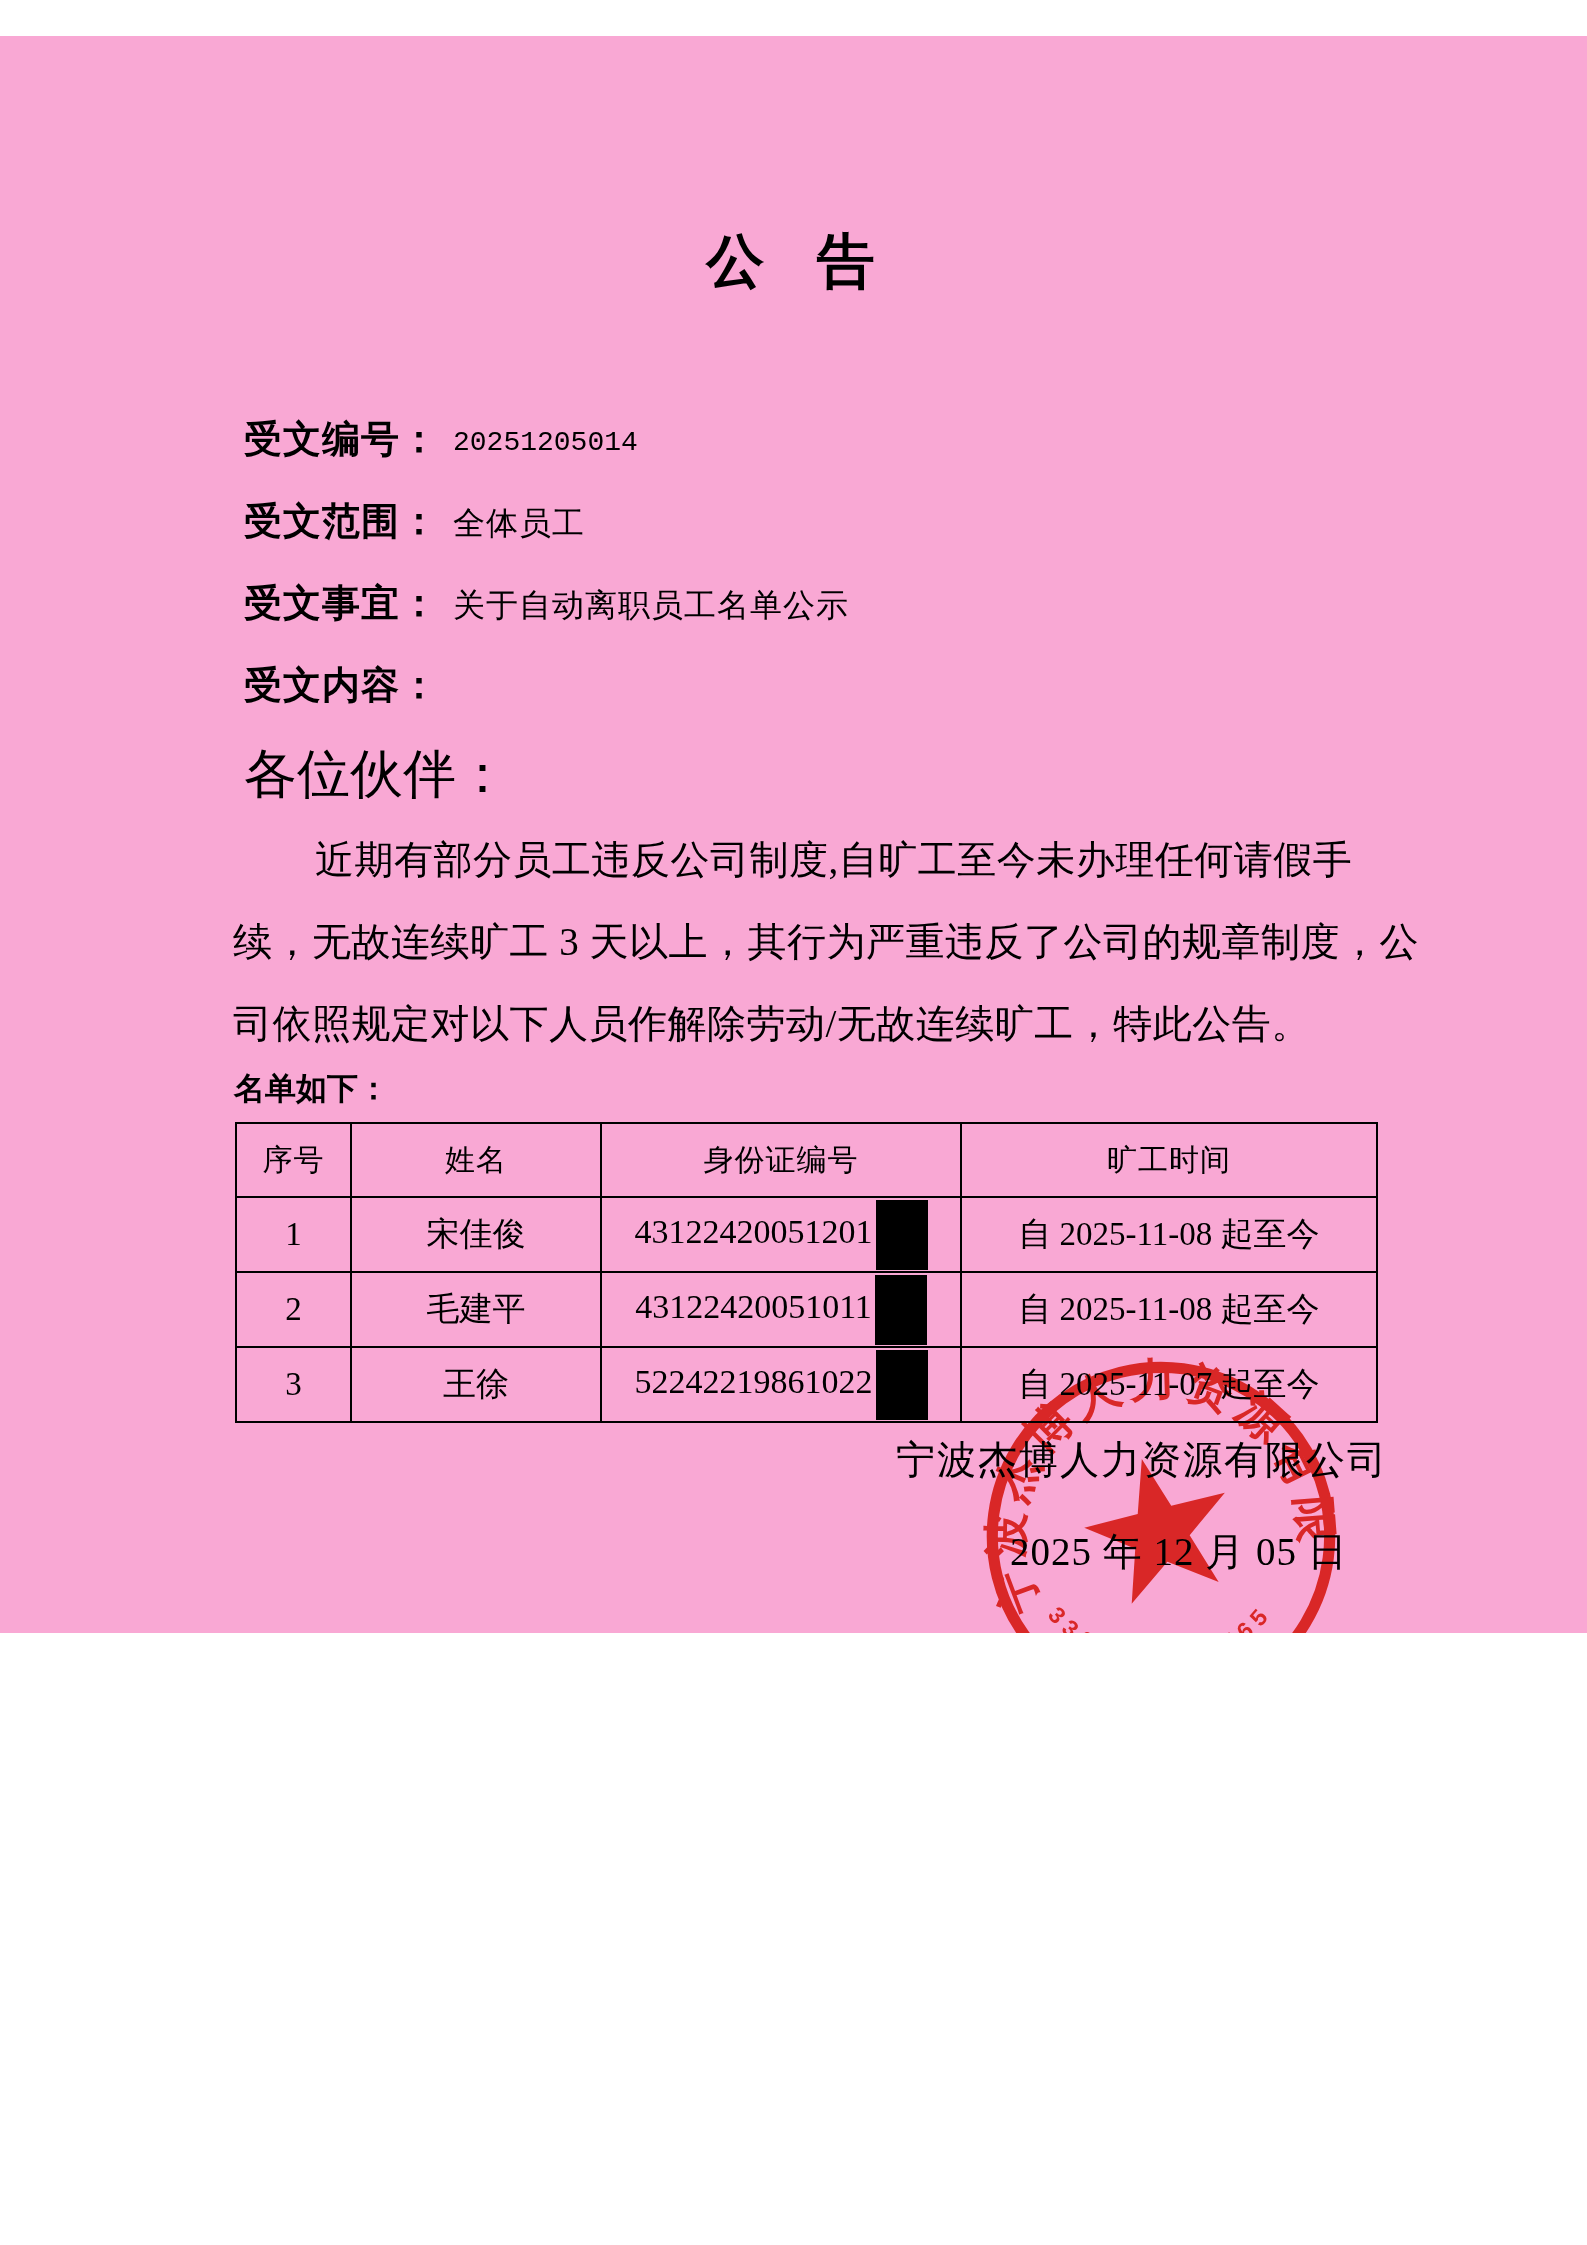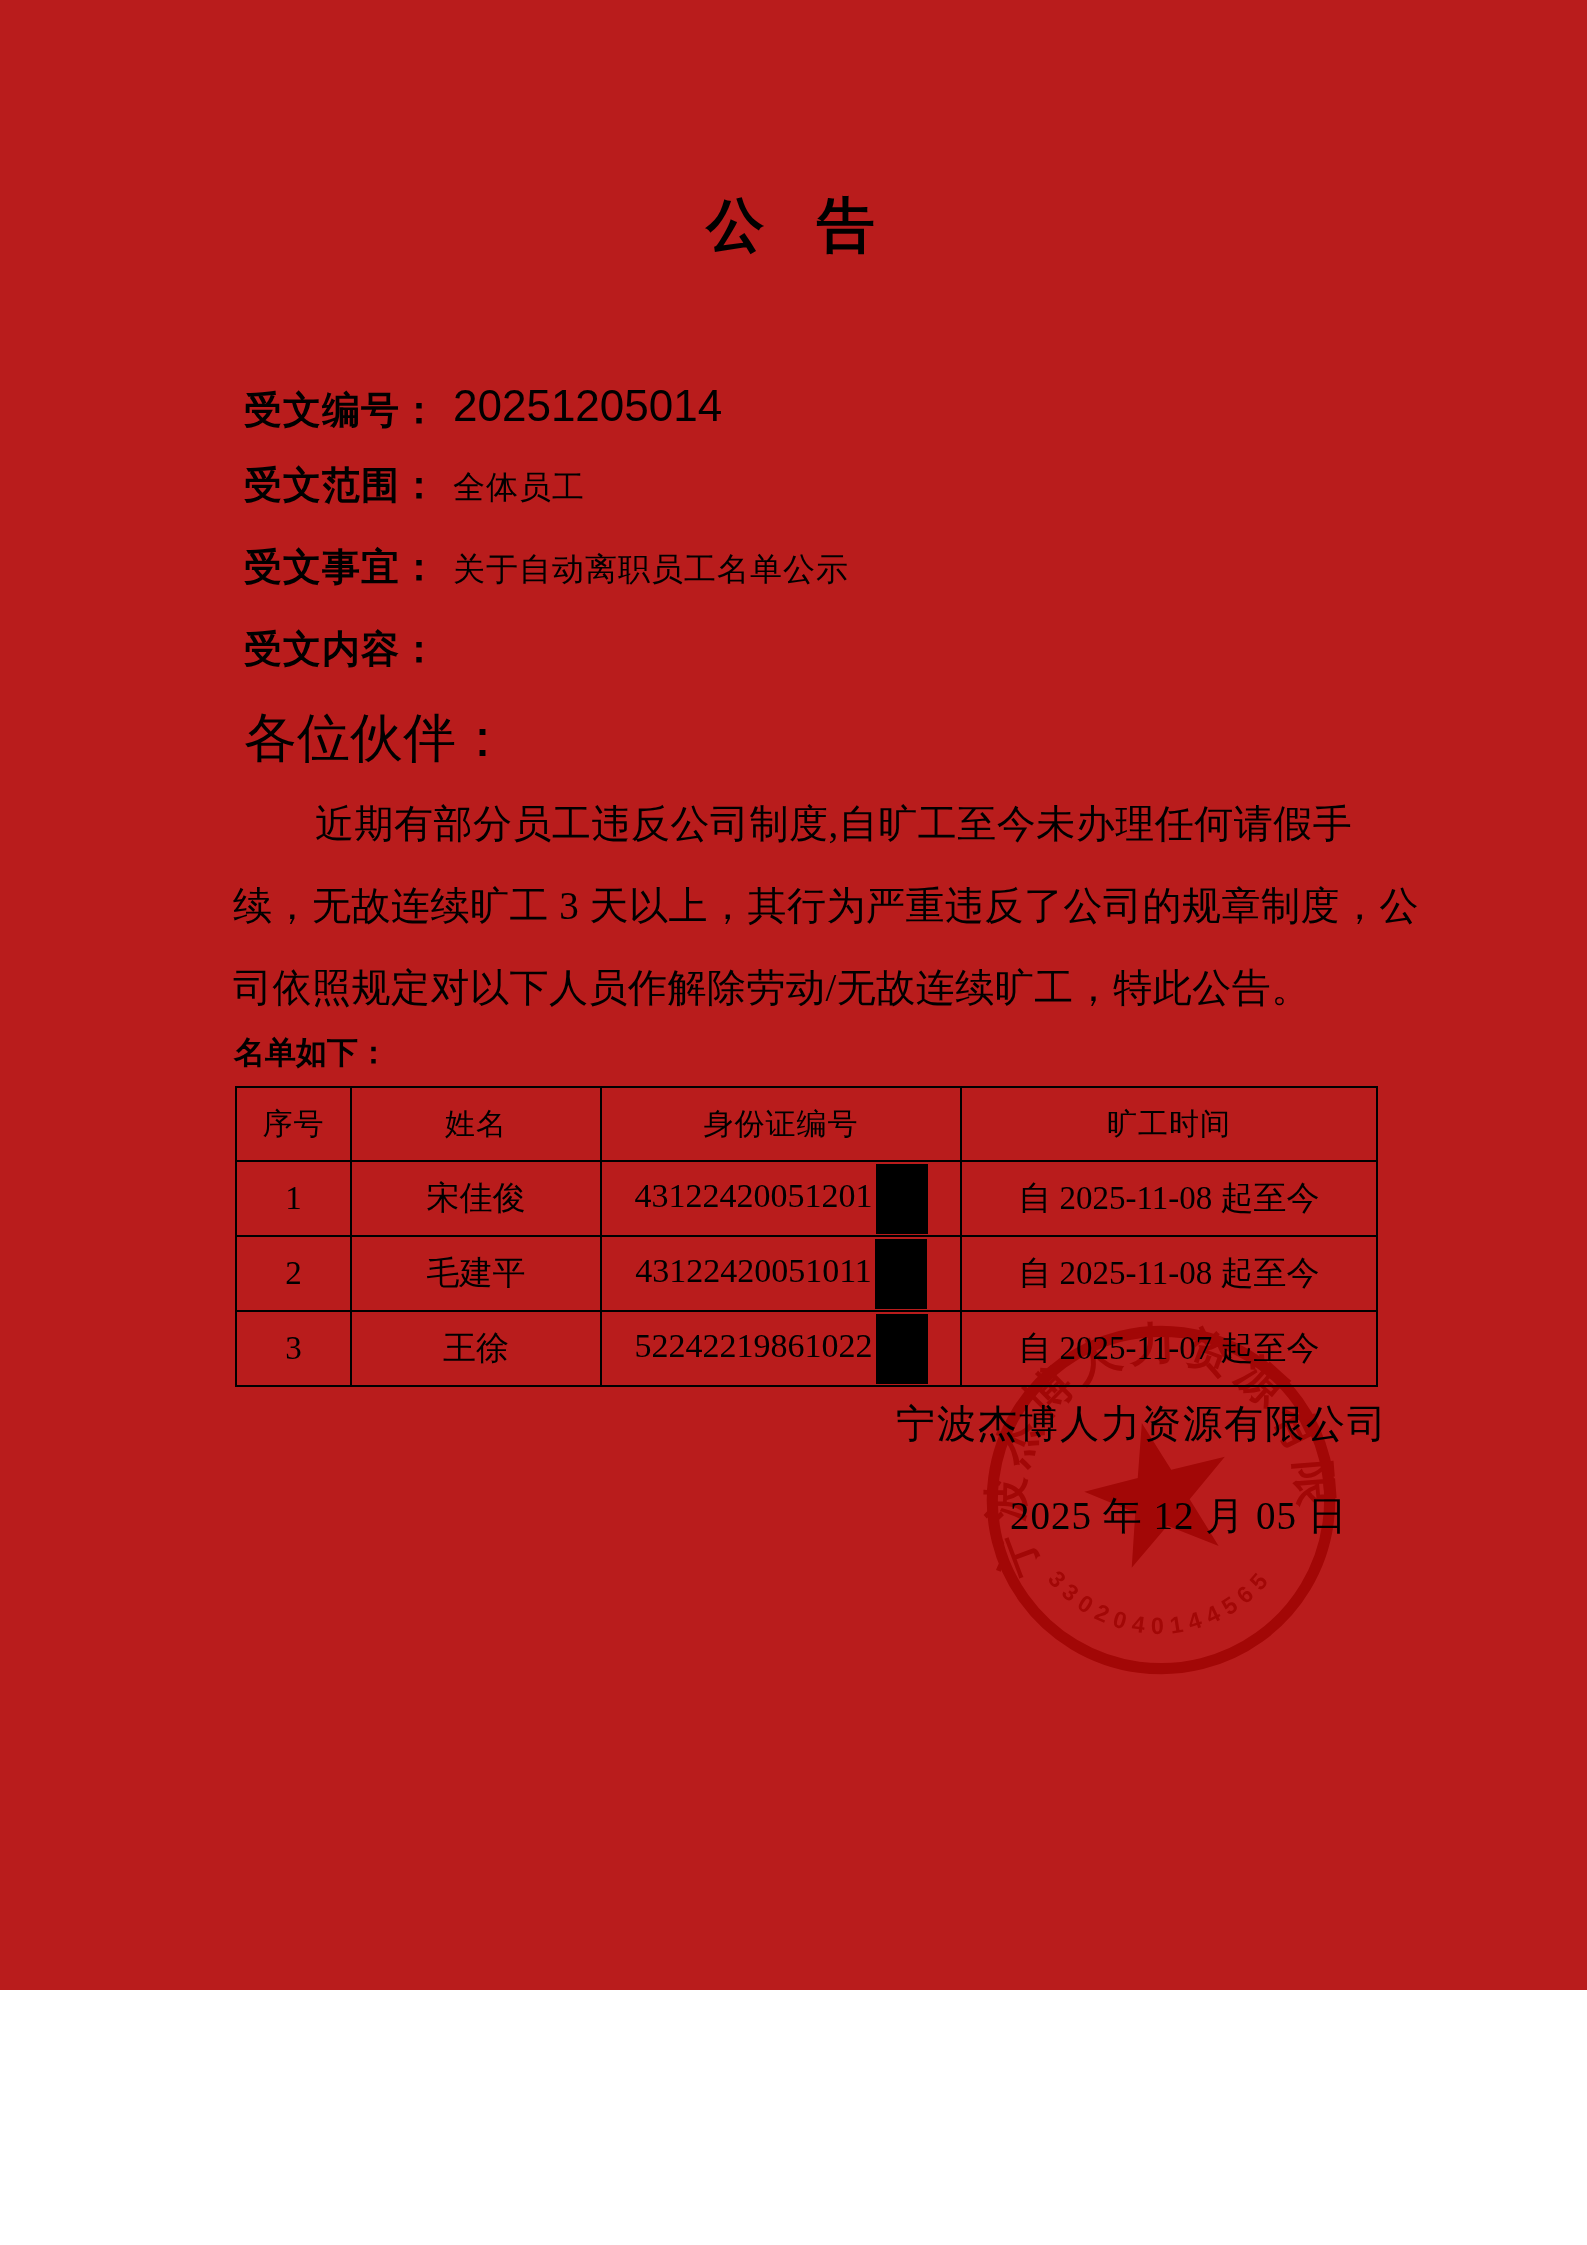--- a/index.html
+++ b/index.html
@@ -3,25 +3,26 @@
 <meta charset="utf-8">
 <style>
   html, body {
     margin: 0;
     padding: 0;
     background: #ffffff;
   }
   .page {
     position: relative;
     width: 1587px;
-    height: 1990px;
-    background: #b91c1c;
+    height: 1597px;
+    background: #f9a8d4;
     font-family: "Liberation Serif", "DejaVu Serif", serif;
     color: #000000;
     overflow: hidden;
+    margin-top: 36px;
   }
   .doc-title {
     position: absolute;
     top: 194px;
     left: 0;
     width: 100%;
     text-align: center;
     font-size: 58px;
     font-weight: bold;
     letter-spacing: 6px;
@@ -38,22 +39,22 @@
     font-size: 38px;
     font-weight: bold;
     letter-spacing: 1px;
   }
   .field-row .value {
     font-size: 32px;
     margin-left: 14px;
     letter-spacing: 1px;
   }
   .field-row .value.num {
-    font-family: Liberation Sans, sans-serif;
-    font-size: 44px;
+    font-family: Liberation Mono, monospace;
+    font-size: 28px;
     letter-spacing: 0;
     vertical-align: 2px;
   }
   .field-no    { top: 384px; }
   .field-scope { top: 466px; }
   .field-subj  { top: 548px; }
   .field-cont  { top: 630px; }
   .salutation {
     position: absolute;
     left: 244px;

